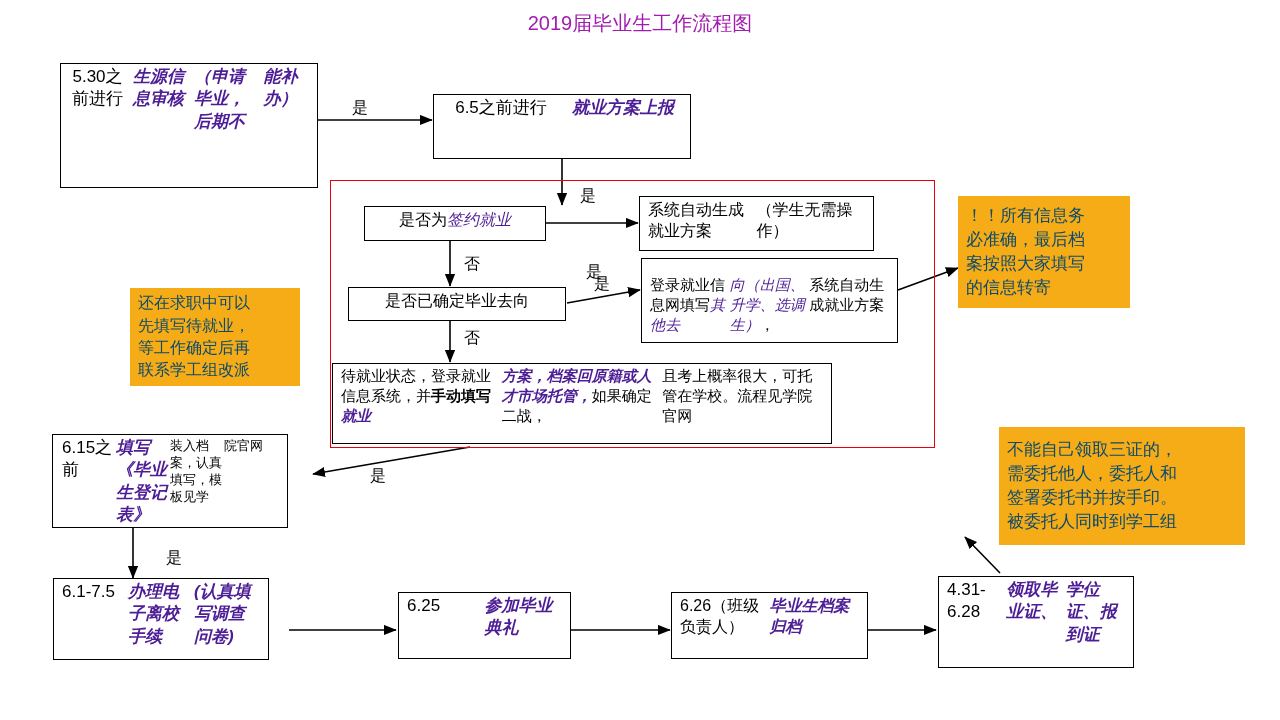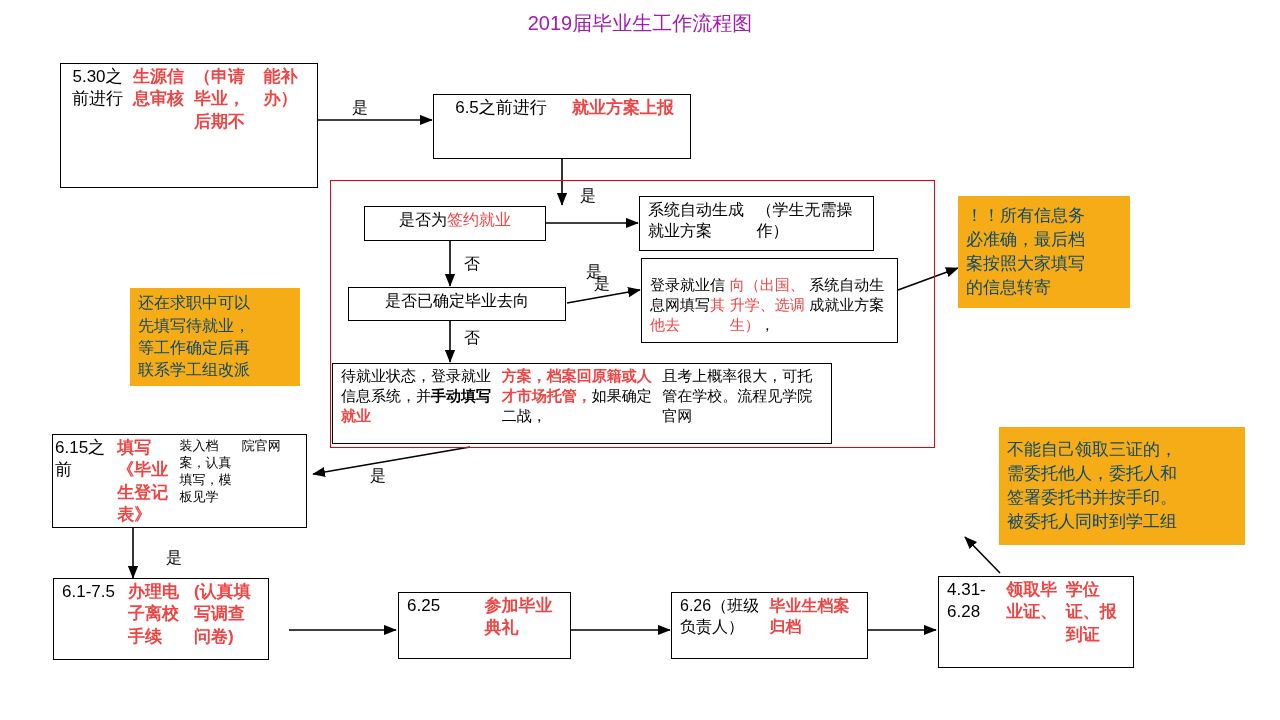--- a/index.html
+++ b/index.html
@@ -30,21 +30,21 @@
     flex-direction: row;
     justify-content: center;
     line-height: 1.32;
   }
   .node .ln {
     display: block;
     width: 100%;
   }
   .c { text-align: center; }
   .l { text-align: left; }
-  .red { color: #ef4444; }
+  .red { color: #4c1d95; font-style: italic; }
   .b { font-weight: bold; }
   .title {
     position: absolute;
     left: 0;
     top: 10px;
     width: 1280px;
     text-align: center;
     font-size: 20px;
     color: #a21caf;
   }
@@ -153,21 +153,21 @@
     <span class="ln l"><span class="red">向（出国、升学、选调生）</span><span>，</span></span>
     <span class="ln l">系统自动生成就业方案</span>
   </div>
 
   <div class="node" style="left:332px; top:363px; width:500px; height:81px; font-size:15px; padding:2px 8px;">
     <span class="ln l"><span>待就业状态，登录就业信息系统，并</span><span class="b">手动填写</span><span class="red b">就业</span></span>
     <span class="ln l"><span class="red b">方案，档案回原籍或人才市场托管，</span><span>如果确定二战，</span></span>
     <span class="ln l">且考上概率很大，可托管在学校。流程见学院官网</span>
   </div>
 
-  <div class="node" style="left:52px; top:434px; width:255px; height:94px; font-size:17px; padding:2px 2px;">
+  <div class="node" style="left:52px; top:434px; width:236px; height:94px; font-size:17px; padding:2px 9px;">
     <span class="ln l">6.15之前</span>
     <span class="ln l red b">填写《毕业生登记表》</span>
     <span class="ln l" style="font-size:13px;">装入档案，认真填写，模板见学</span>
     <span class="ln l" style="font-size:13px;">院官网</span>
   </div>
 
   <div class="node" style="left:53px; top:578px; width:216px; height:82px; font-size:17px; padding:2px 8px;">
     <span class="ln l">6.1-7.5</span>
     <span class="ln l red b">办理电子离校手续</span>
     <span class="ln l red b">(认真填写调查问卷)</span>

